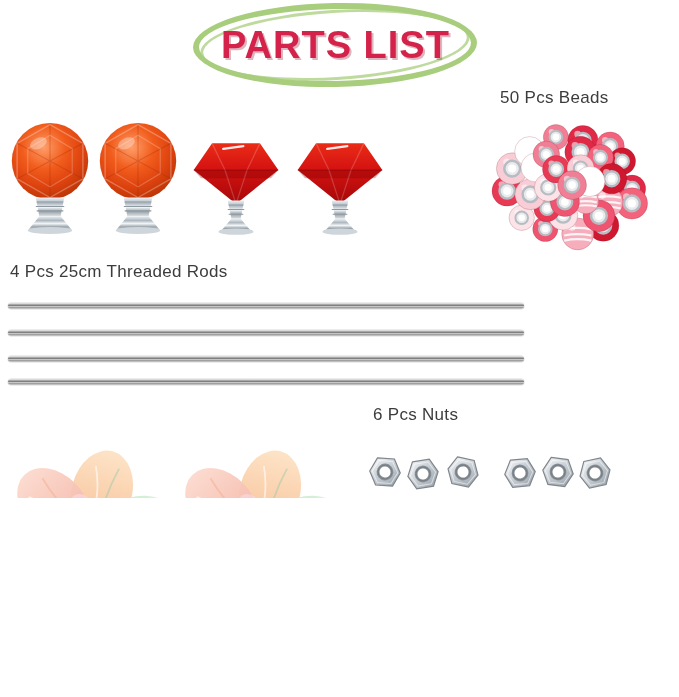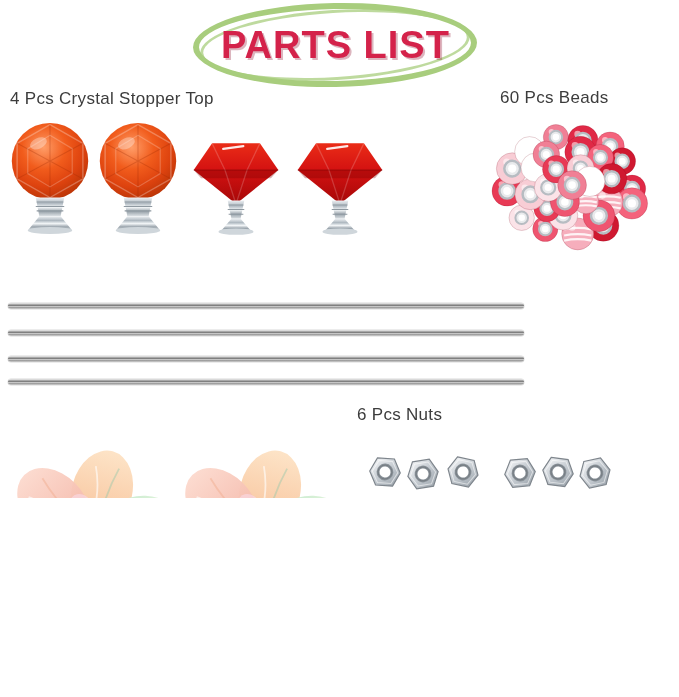--- a/index.html
+++ b/index.html
@@ -187,23 +187,23 @@
   </symbol>
 </defs>
 </svg>
 
 <div id="stage">
 
   <div class="title-oval">
     <div class="title-text">PARTS LIST</div>
   </div>
 
-  <div class="label" style="left:10px;top:89px">4 Pcs Crystal Stopper Top</div>
-  <div class="label" style="left:500px;top:88px">60 Pcs Beads</div>
-  <div class="label" style="left:357px;top:405px">6 Pcs Nuts</div>
+  <div class="label" style="left:500px;top:88px">50 Pcs Beads</div>
+  <div class="label" style="left:10px;top:262px">4 Pcs 25cm Threaded Rods</div>
+  <div class="label" style="left:373px;top:405px">6 Pcs Nuts</div>
 
   <svg class="abs" style="left:10px;top:119px" width="80" height="118">
       <use href="#ball-knob"></use>
     </svg>
   <svg class="abs" style="left:98px;top:119px" width="80" height="118">
       <use href="#ball-knob"></use>
     </svg>
   <svg class="abs" style="left:190px;top:136px" width="92" height="103">
       <use href="#diamond-knob"></use>
     </svg>

